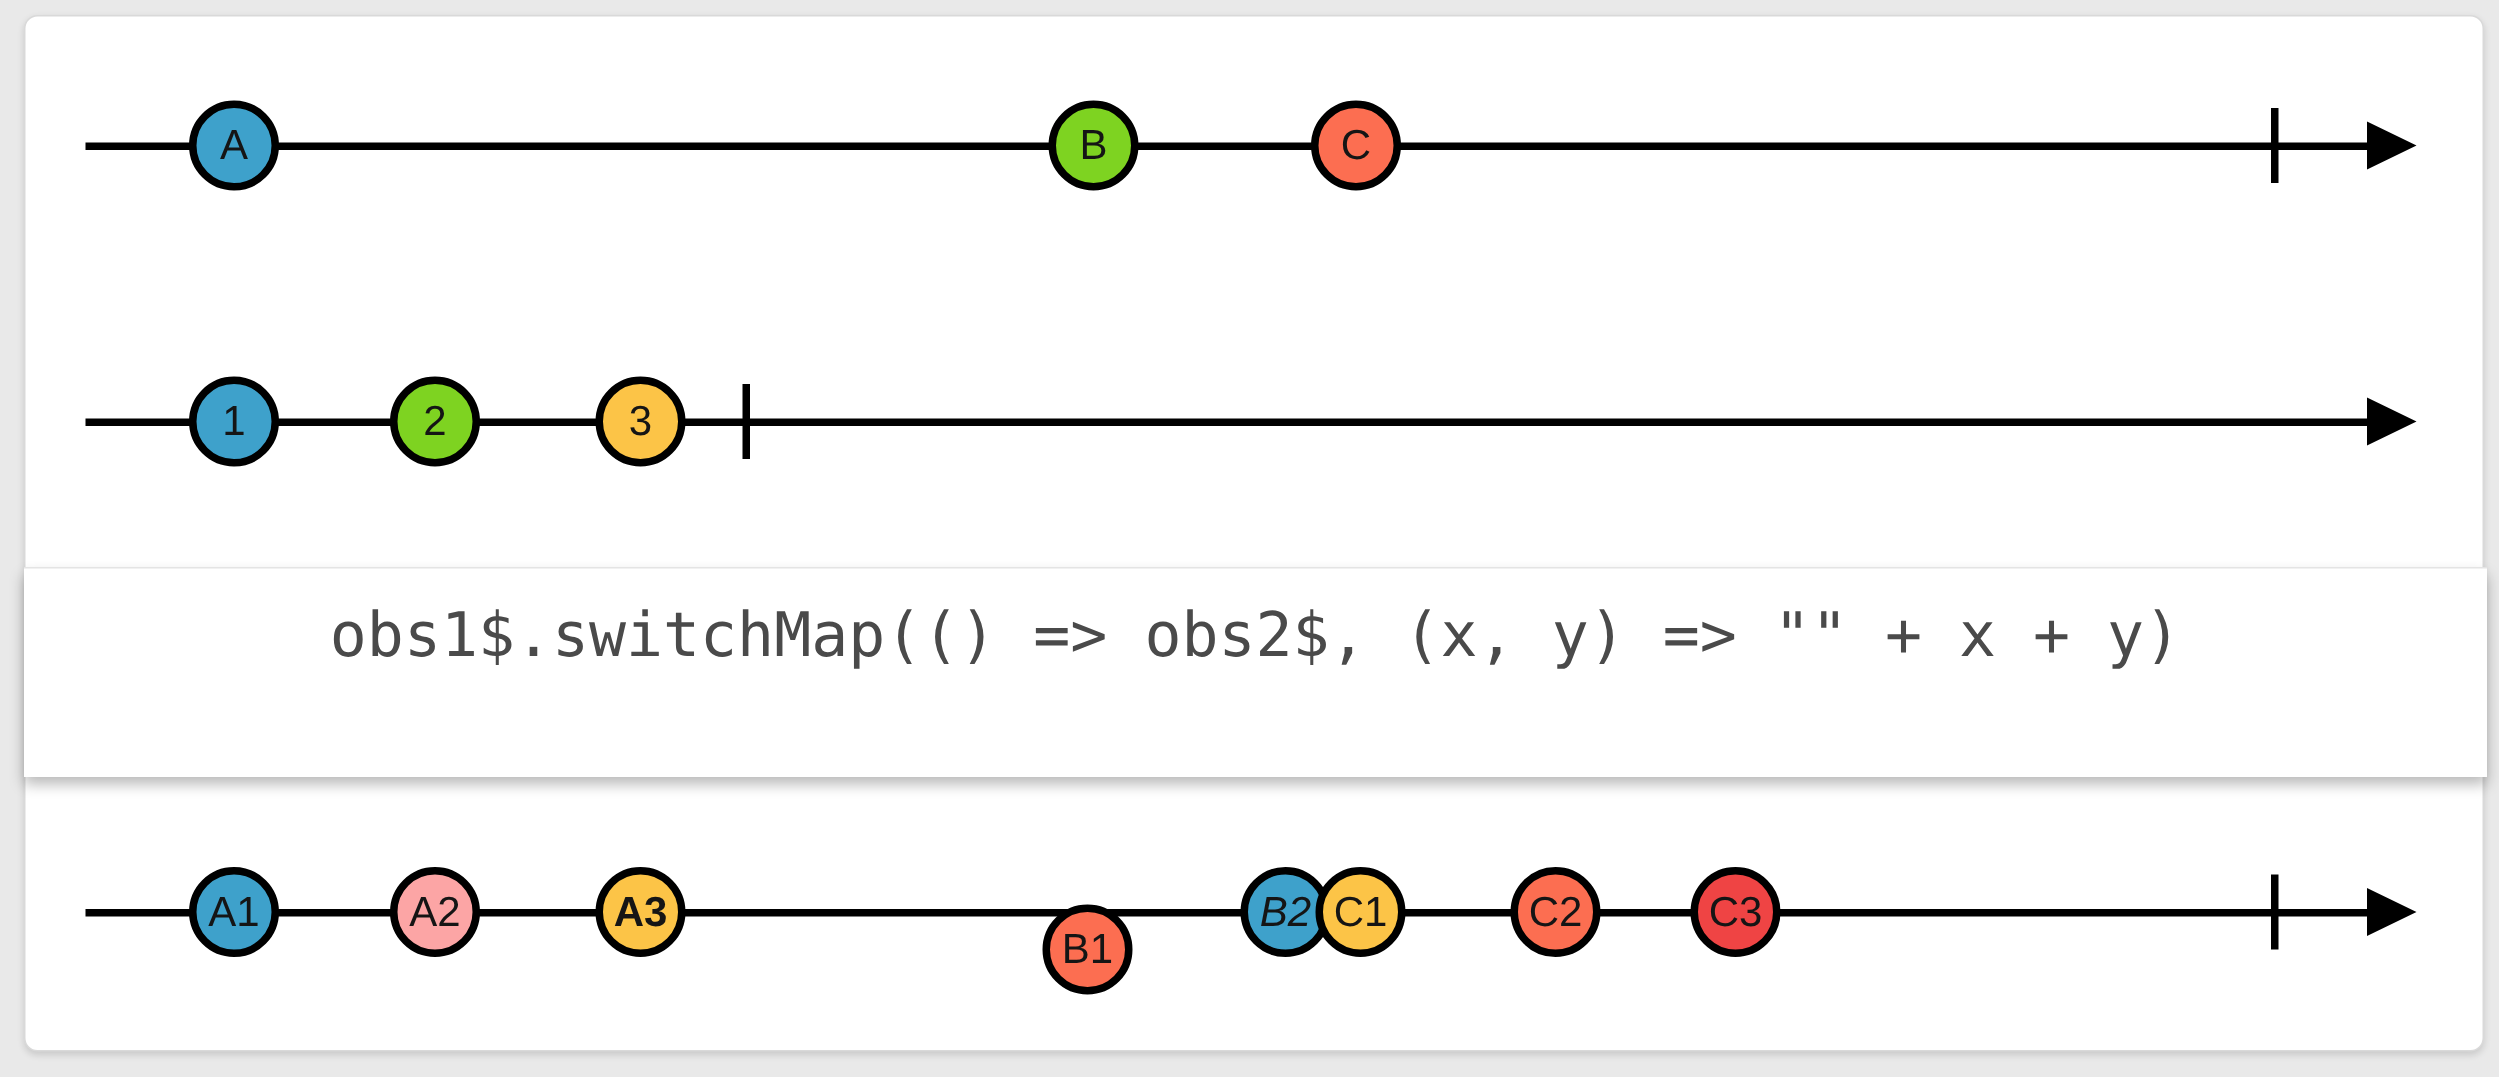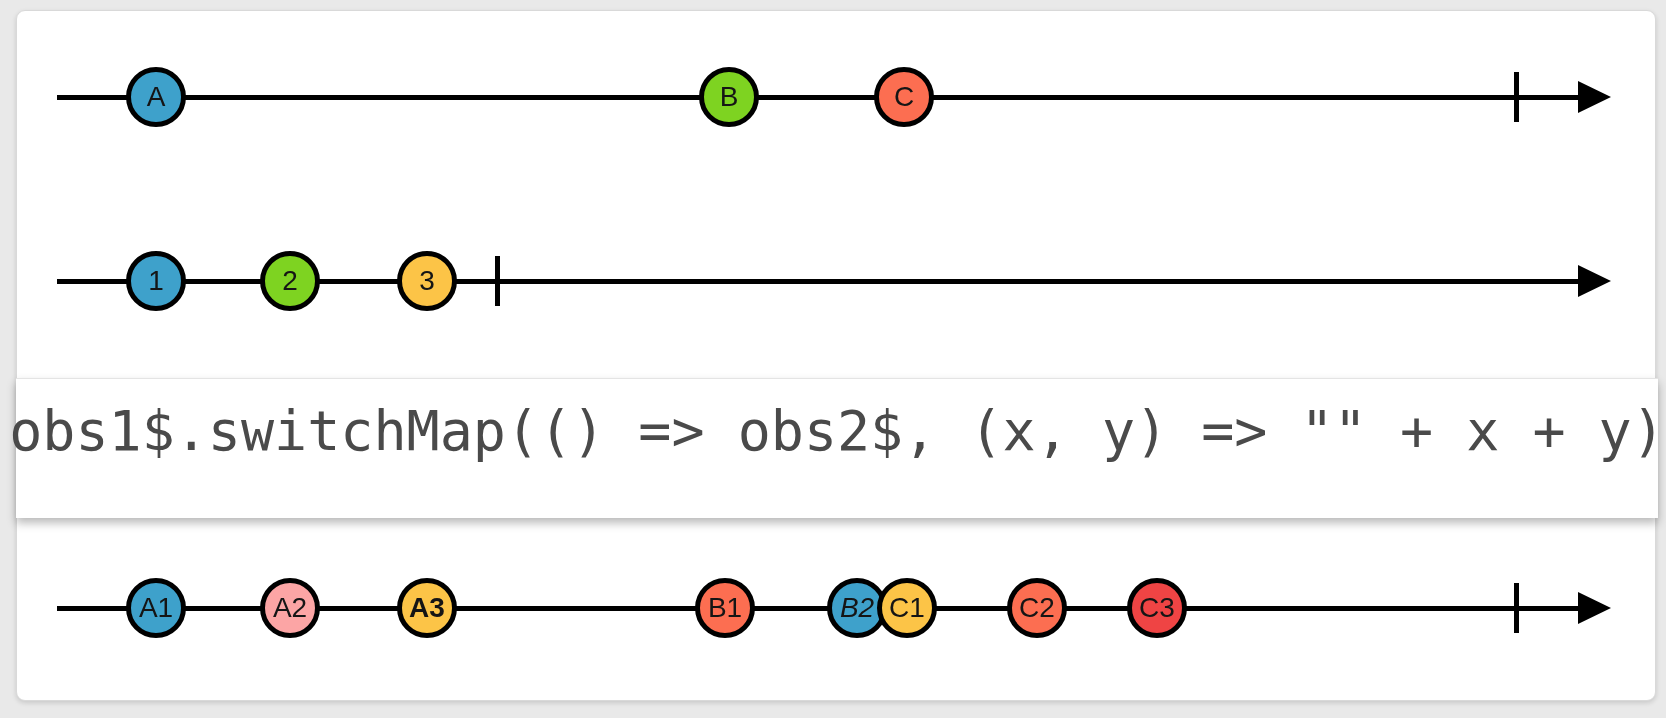--- a/index.html
+++ b/index.html
@@ -65,21 +65,21 @@
     box-shadow: 0 5px 9px rgba(0,0,0,0.28);
     display: flex;
     justify-content: center;
     align-items: flex-start;
     padding-top: 20px;
     box-sizing: border-box;
     z-index: 5;
   }
   .operator-box code {
     font-family: "DejaVu Sans Mono", monospace;
-    font-size: 55px;
+    font-size: 41px;
     color: #4A4A4A;
     white-space: pre;
   }
 </style>
 </head>
 <body>
 
 <div class="stage">
   <div class="card"></div>
 
@@ -100,21 +100,21 @@
         <div class="marble" style="left: 260px; top: 251px; background: rgb(126, 211, 33);">2</div>
         <div class="marble" style="left: 397px; top: 251px; background: rgb(252, 196, 71);">3</div>
       </div>
     <div class="timeline">
         <div class="tl-line" style="left: 57px; top: 605.5px; width: 1521px;"></div>
         <div class="tl-arrow" style="left: 1578px; top: 592px;"></div>
         <div class="tl-tick" style="left: 1513.5px; top: 583px;"></div>
         <div class="marble" style="left: 126px; top: 578px; background: rgb(62, 161, 203);">A1</div>
         <div class="marble" style="left: 260px; top: 578px; background: #fca5a5;">A2</div>
         <div class="marble" style="left: 397px; top: 578px; background: rgb(252, 196, 71); font-weight: bold;">A3</div>
-        <div class="marble" style="left: 695px; top: 578px; background: rgb(252, 110, 81);">B1</div>
+        <div class="marble" style="left: 695px; top: 603px; background: rgb(252, 110, 81);">B1</div>
         <div class="marble" style="left: 827px; top: 578px; background: rgb(62, 161, 203); font-style: italic;">B2</div>
         <div class="marble" style="left: 877px; top: 578px; background: rgb(252, 196, 71);">C1</div>
         <div class="marble" style="left: 1007px; top: 578px; background: rgb(252, 110, 81);">C2</div>
         <div class="marble" style="left: 1127px; top: 578px; background: #ef4444;">C3</div>
       </div>
   </div>
 
   <div class="operator-box">
     <code>obs1$.switchMap(() =&gt; obs2$, (x, y) =&gt; "" + x + y)</code>
   </div>

